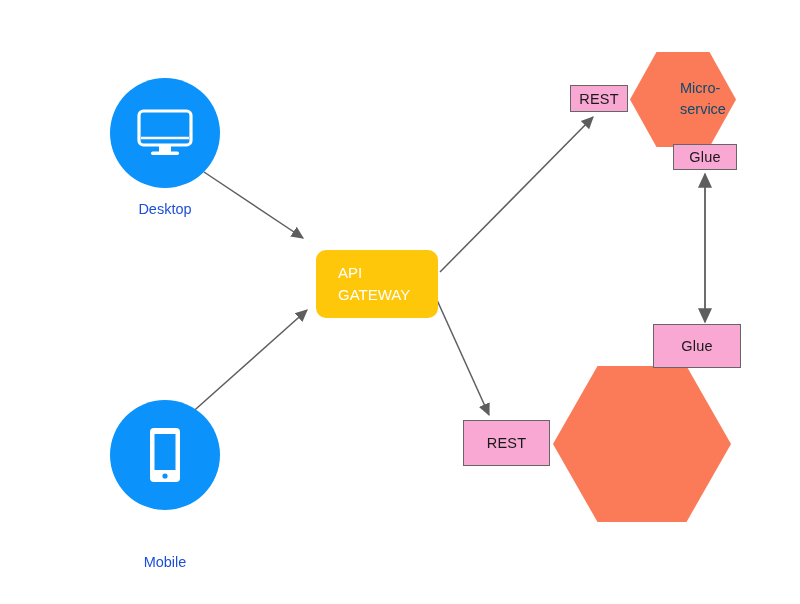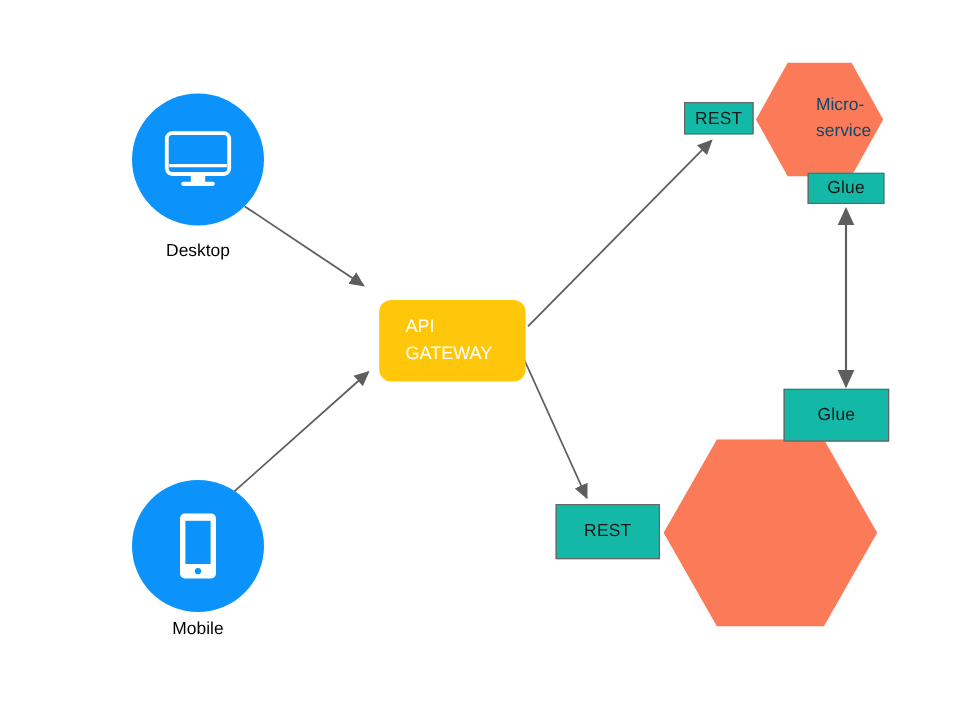--- a/index.html
+++ b/index.html
@@ -33,40 +33,40 @@
   .client-circle {
     border-radius: 50%;
     display: flex;
     align-items: center;
     justify-content: center;
   }
   .client-label {
     position: absolute;
     text-align: center;
     font-size: 14.5px;
-    color: #000000;
+    color: #1d4ed8;
     white-space: nowrap;
   }
   
   .gateway {
     border-radius: 10px;
     display: flex;
     flex-direction: column;
     align-items: flex-start;
     justify-content: center;
     padding-left: 22px;
     color: #ffffff;
     font-size: 15px;
     line-height: 1.45;
     margin-top: 10px;
   }
   
   .rect-box {
     border: 1.4px solid #666666;
-    background: #14b8a6;
+    background: #f9a8d4;
     display: flex;
     align-items: center;
     justify-content: center;
     font-size: 14.5px;
     color: #1a1a1a;
     letter-spacing: 0.2px;
   }
   .hex-label {
     position: absolute;
     color: #0c4a6e;
@@ -113,21 +113,21 @@
   </div>
   <div class="client-label" style="left:110px; top:201px; width:110px;">Desktop</div>
 
   <div class="node client-circle" style="left:110px; top:400px; width:110px; height:110px; background:#0b93fb;">
     <svg width="34" height="58" viewBox="0 0 34 58" xmlns="http://www.w3.org/2000/svg">
       <rect x="2" y="2" width="30" height="54" rx="4" ry="4" fill="#ffffff"></rect>
       <rect x="6.5" y="8" width="21" height="36" fill="#0b93fb"></rect>
       <circle cx="17" cy="50" r="2.6" fill="#0b93fb"></circle>
     </svg>
   </div>
-  <div class="client-label" style="left:110px; top:516px; width:110px;">Mobile</div>
+  <div class="client-label" style="left:110px; top:554px; width:110px;">Mobile</div>
 
   <div class="node gateway" style="left:316px; top:240px; width:122px; height:68px; background:#ffc709;">
     <span>API</span>
     <span>GATEWAY</span>
   </div>
 
   <svg class="node" style="left:630px; top:52px; width:106px; height:95px;" viewBox="0 0 106 95" xmlns="http://www.w3.org/2000/svg">
     <polygon points="26.5,0 79.5,0 106,47.5 79.5,95 26.5,95 0,47.5" fill="#fb7a58"></polygon>
   </svg>
   <div class="hex-label" style="left:680px; top:78px; width:80px;">Micro-

